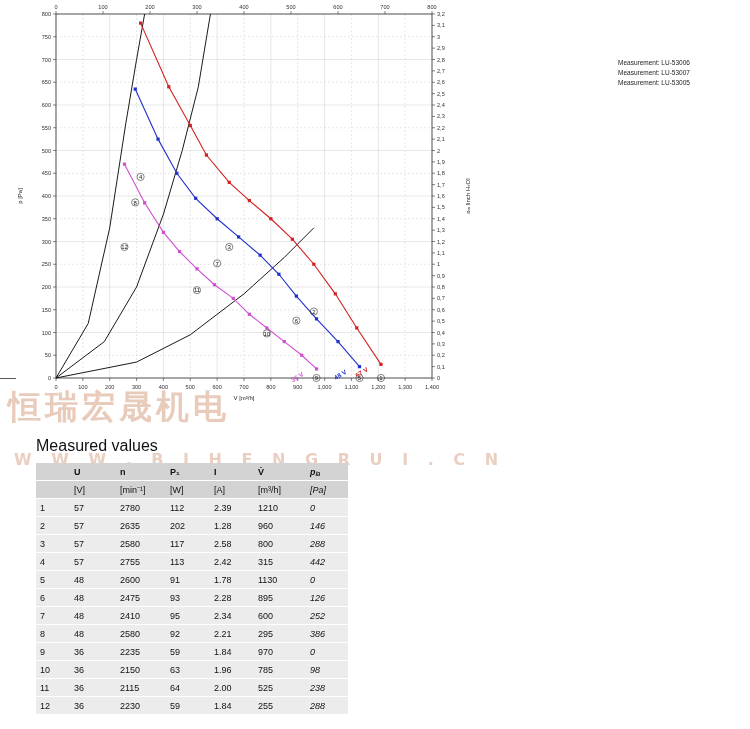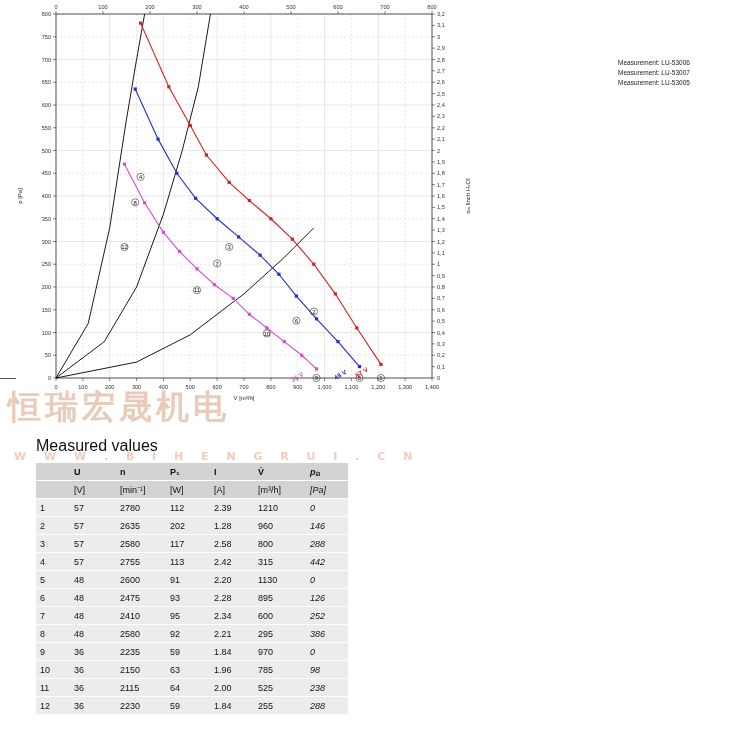--- a/index.html
+++ b/index.html
@@ -51,21 +51,21 @@
     font-weight: bold;
     color: rgba(214, 160, 130, 0.55);
     letter-spacing: 4px;
     font-family: "DejaVu Sans", sans-serif;
     pointer-events: none;
   }
   #watermark-sub {
     position: absolute;
     left: 14px;
     top: 450px;
-    font-size: 11px;
+    font-size: 16px;
     font-weight: bold;
     color: rgba(214, 160, 130, 0.5);
     letter-spacing: 7px;
     font-family: "DejaVu Sans", sans-serif;
     pointer-events: none;
   }
 
   
   #measured-title {
     position: absolute;
@@ -464,21 +464,21 @@
         <td class="c3">113</td>
         <td class="c4">2.42</td>
         <td class="c5">315</td>
         <td class="c6">442</td>
       </tr>
       <tr>
         <td class="c0">5</td>
         <td class="c1">48</td>
         <td class="c2">2600</td>
         <td class="c3">91</td>
-        <td class="c4">2.20</td>
+        <td class="c4">1.78</td>
         <td class="c5">1130</td>
         <td class="c6">0</td>
       </tr>
       <tr>
         <td class="c0">6</td>
         <td class="c1">48</td>
         <td class="c2">2475</td>
         <td class="c3">93</td>
         <td class="c4">2.28</td>
         <td class="c5">895</td>

